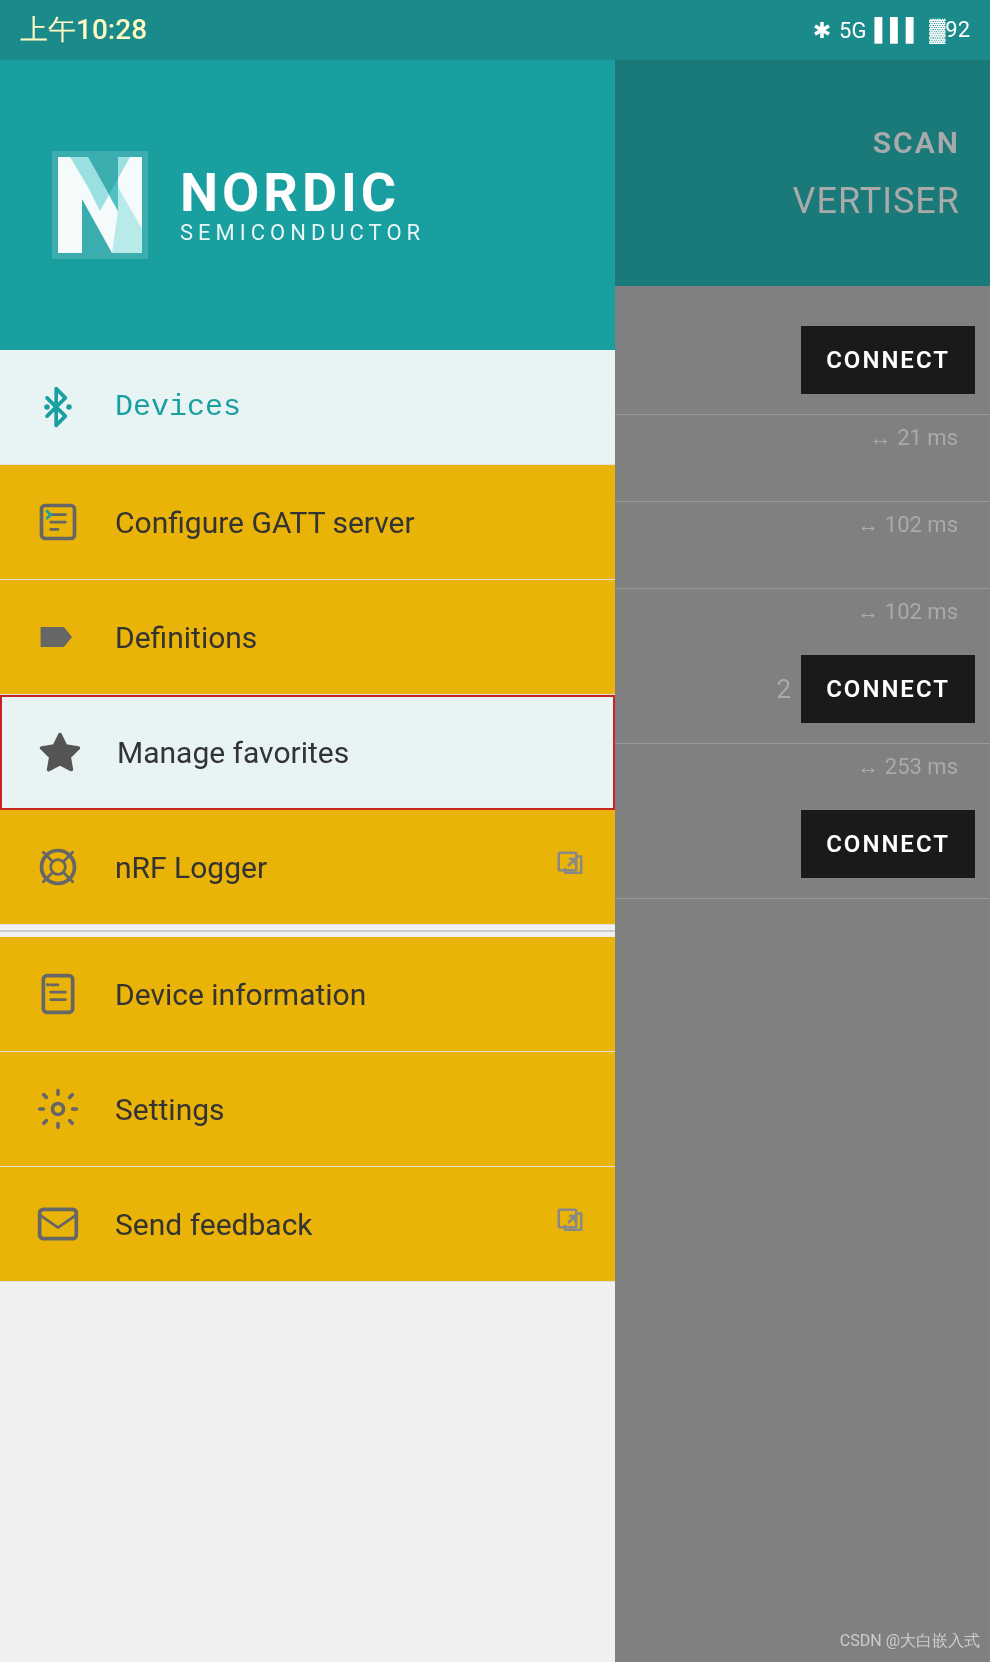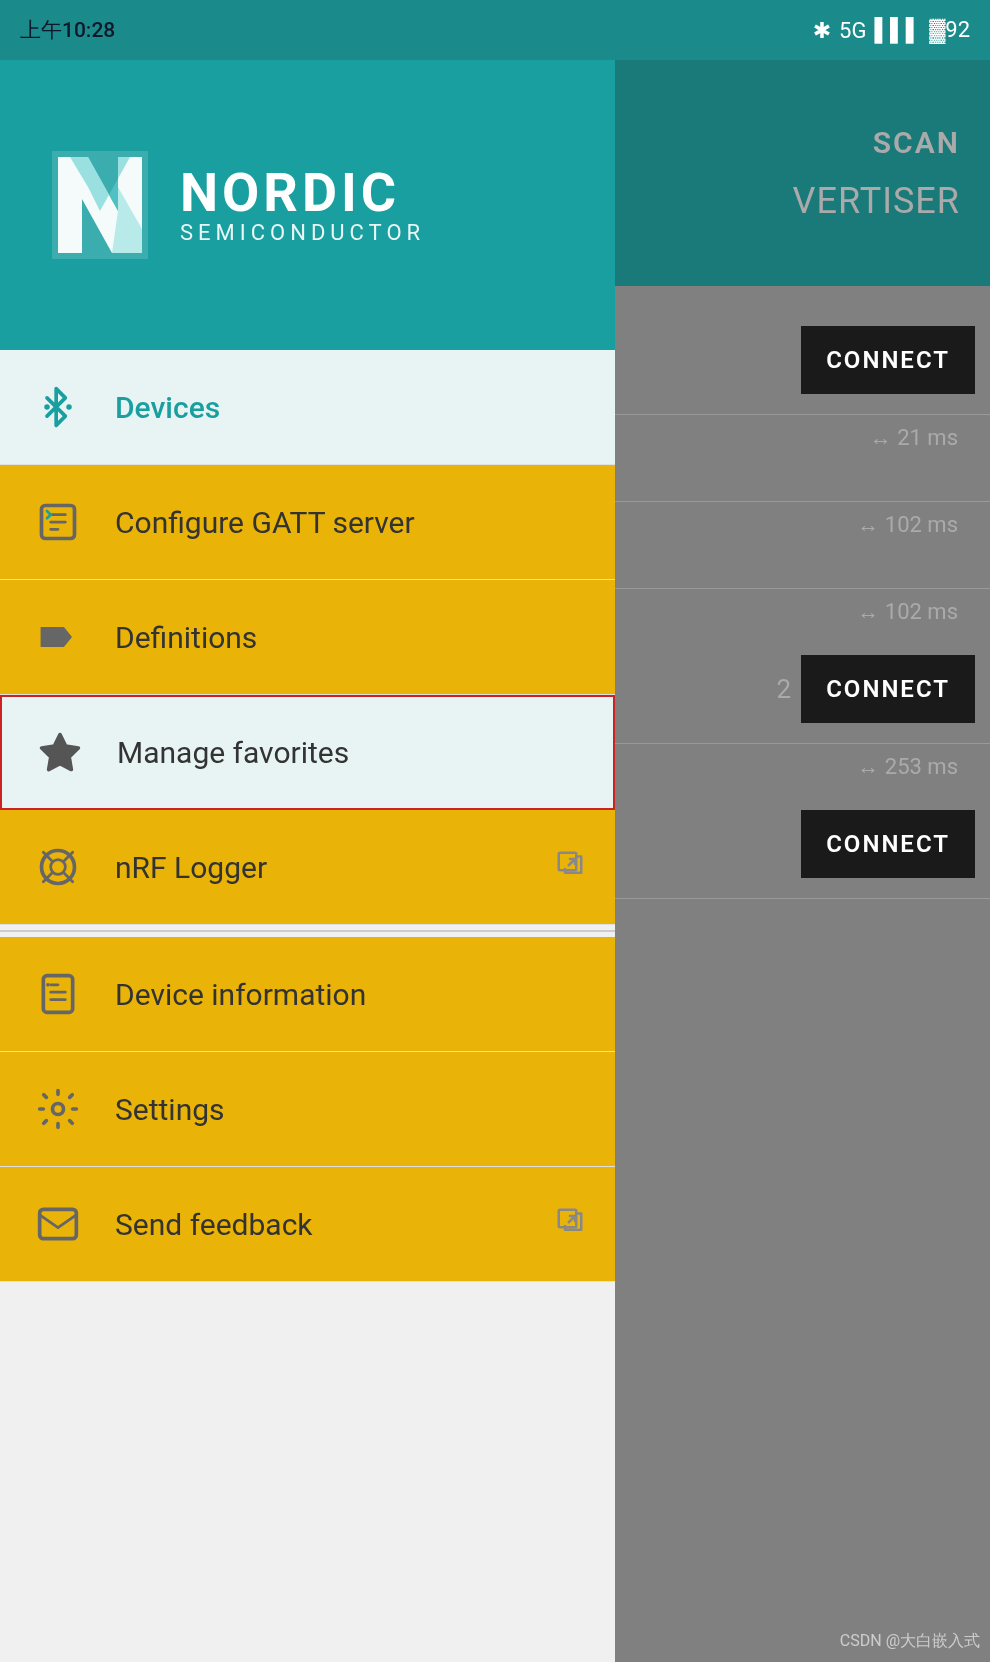--- a/index.html
+++ b/index.html
@@ -19,22 +19,22 @@
       top: 0; left: 0; right: 0;
       height: 60px;
       background: #1a8a8a;
       display: flex;
       align-items: center;
       justify-content: space-between;
       padding: 0 20px;
       z-index: 100;
     }
     .status-time {
-      color: #0f172a;
-      font-size: 21px;
+      color: #fef9c3;
+      font-size: 28px;
       font-weight: 500;
     }
     .status-icons {
       display: flex;
       align-items: center;
       gap: 8px;
       color: white;
       font-size: 22px;
     }
 
@@ -161,20 +161,21 @@
 
     .menu-label {
       font-size: 30px;
       color: #333333;
       font-weight: 400;
       flex: 1;
     }
 
     .menu-item.devices-item {
       background: #e8f4f4;
+      font-family: Liberation Mono, monospace;
     }
 
     .menu-item.devices-item .menu-label {
       color: #1a9fa0;
       font-weight: 500;
     }
 
     .external-icon {
       color: #666;
       font-size: 30px;

